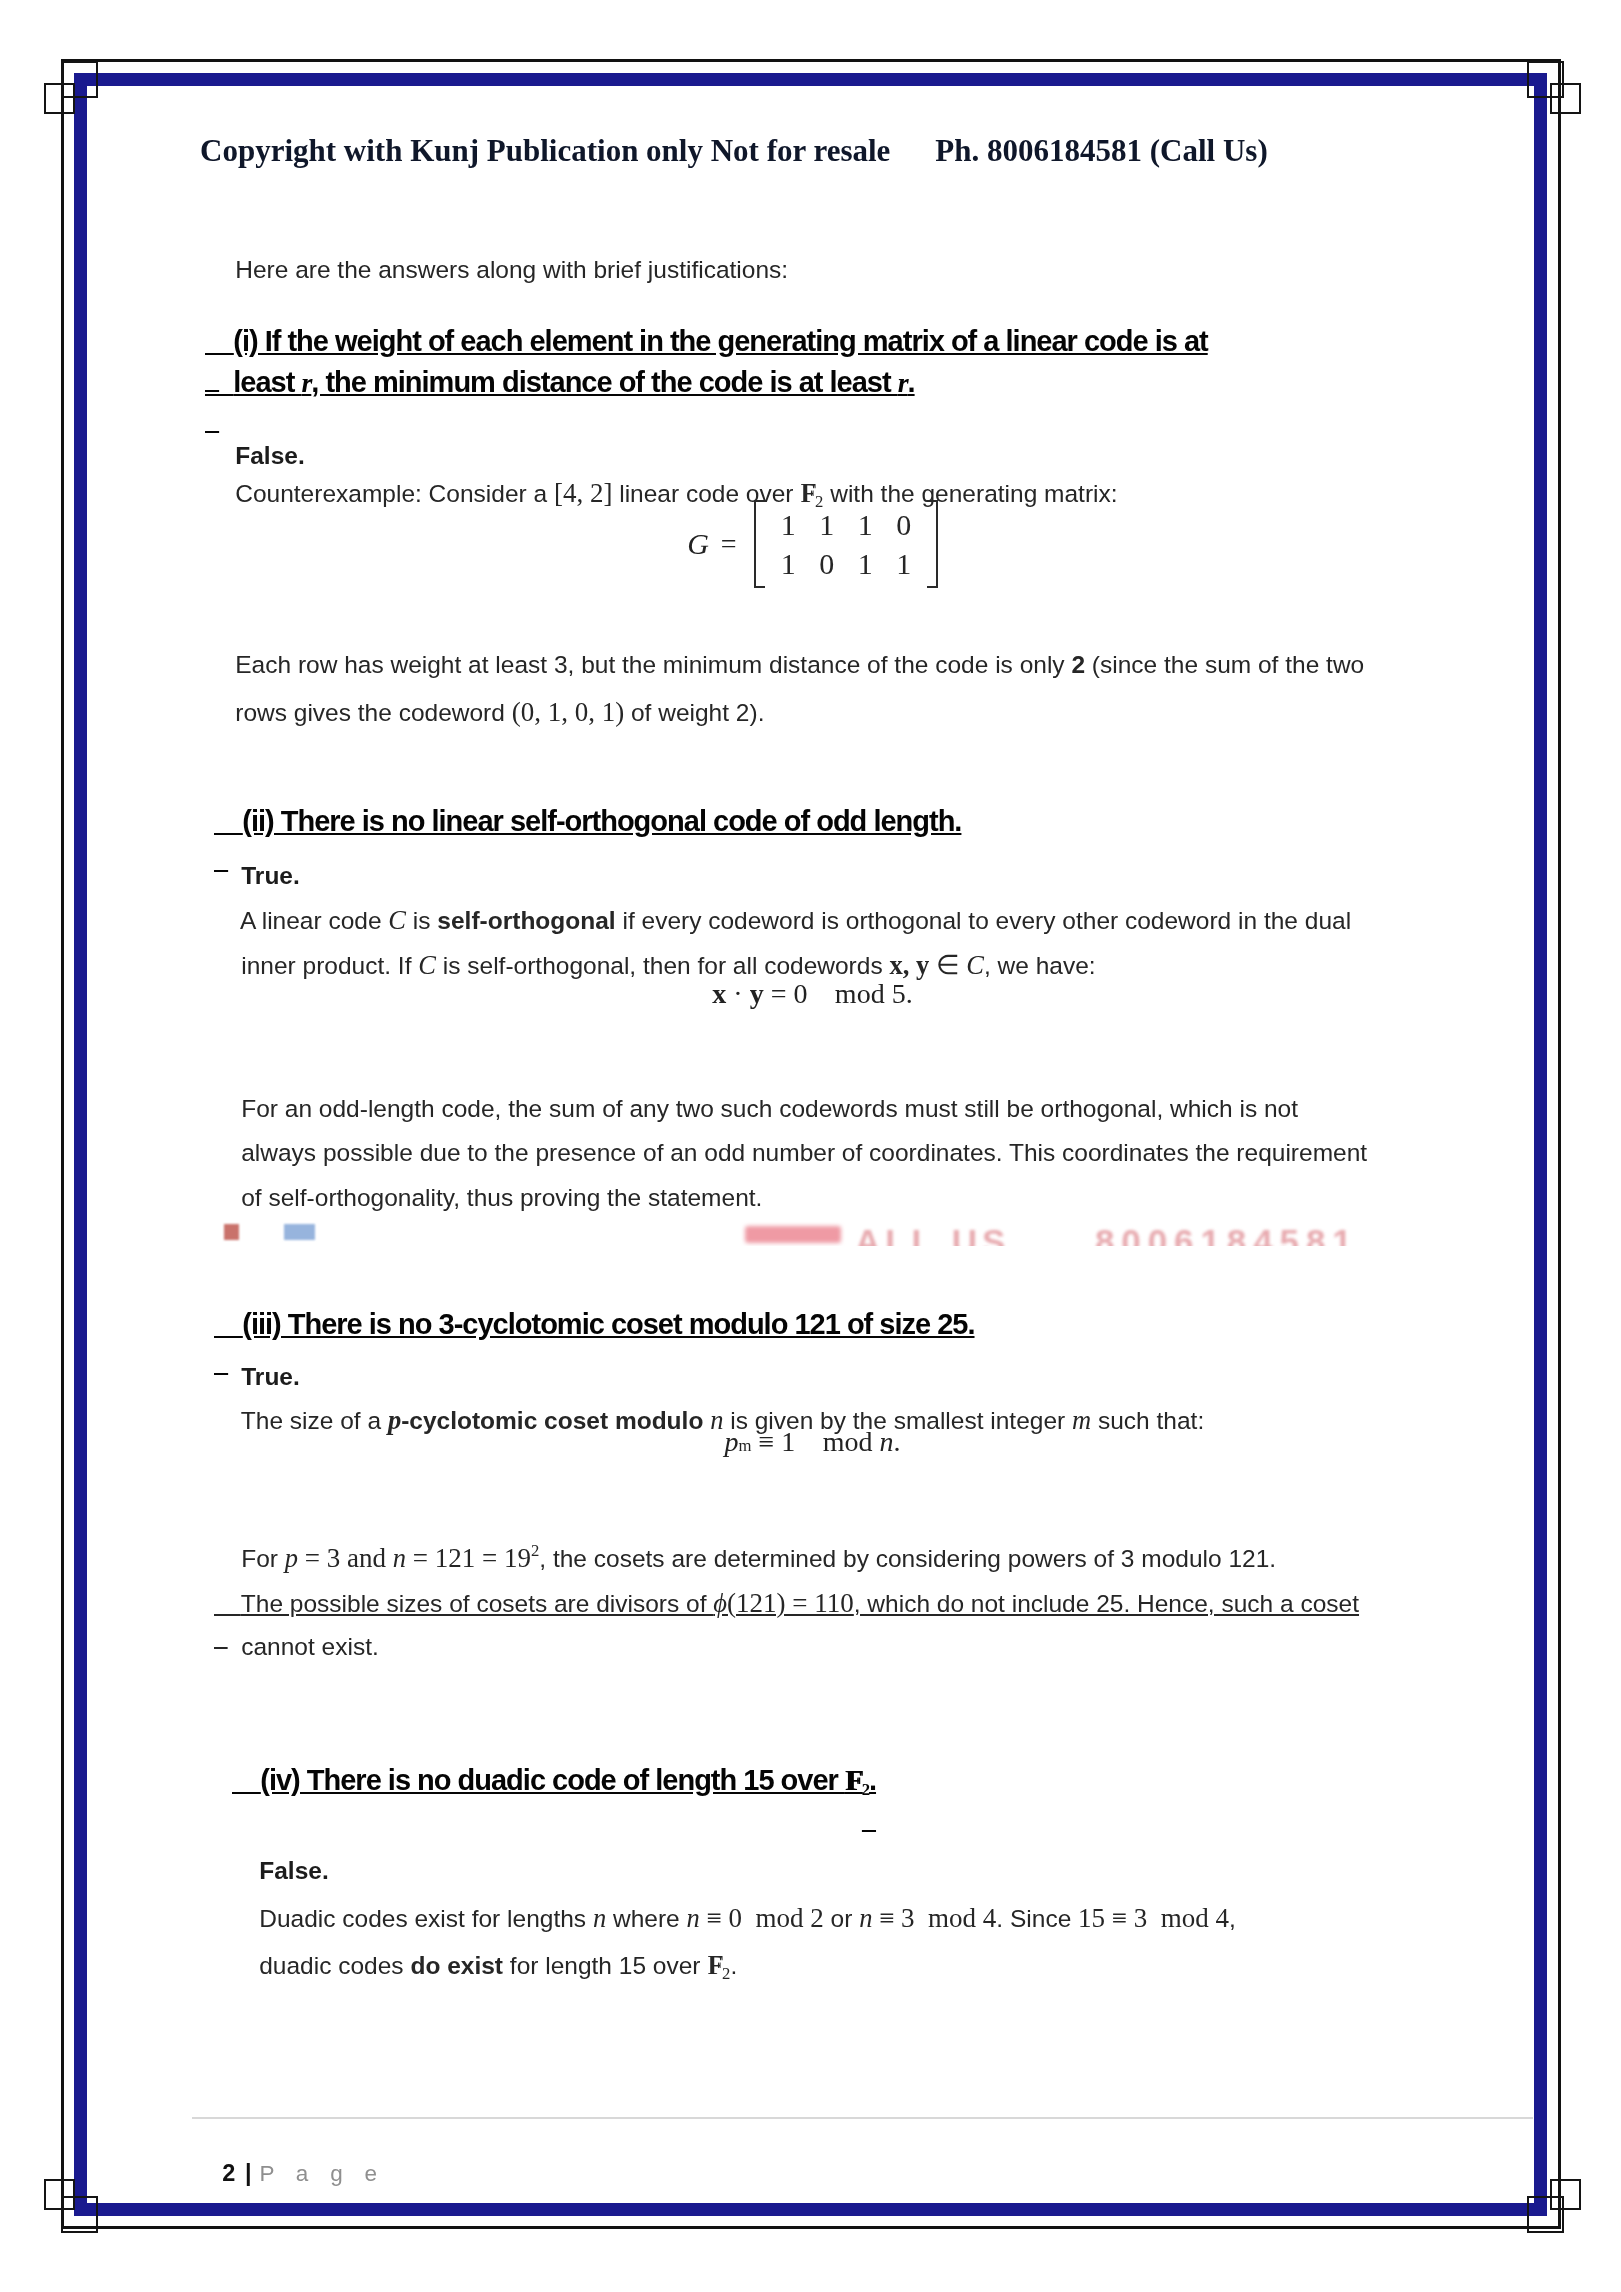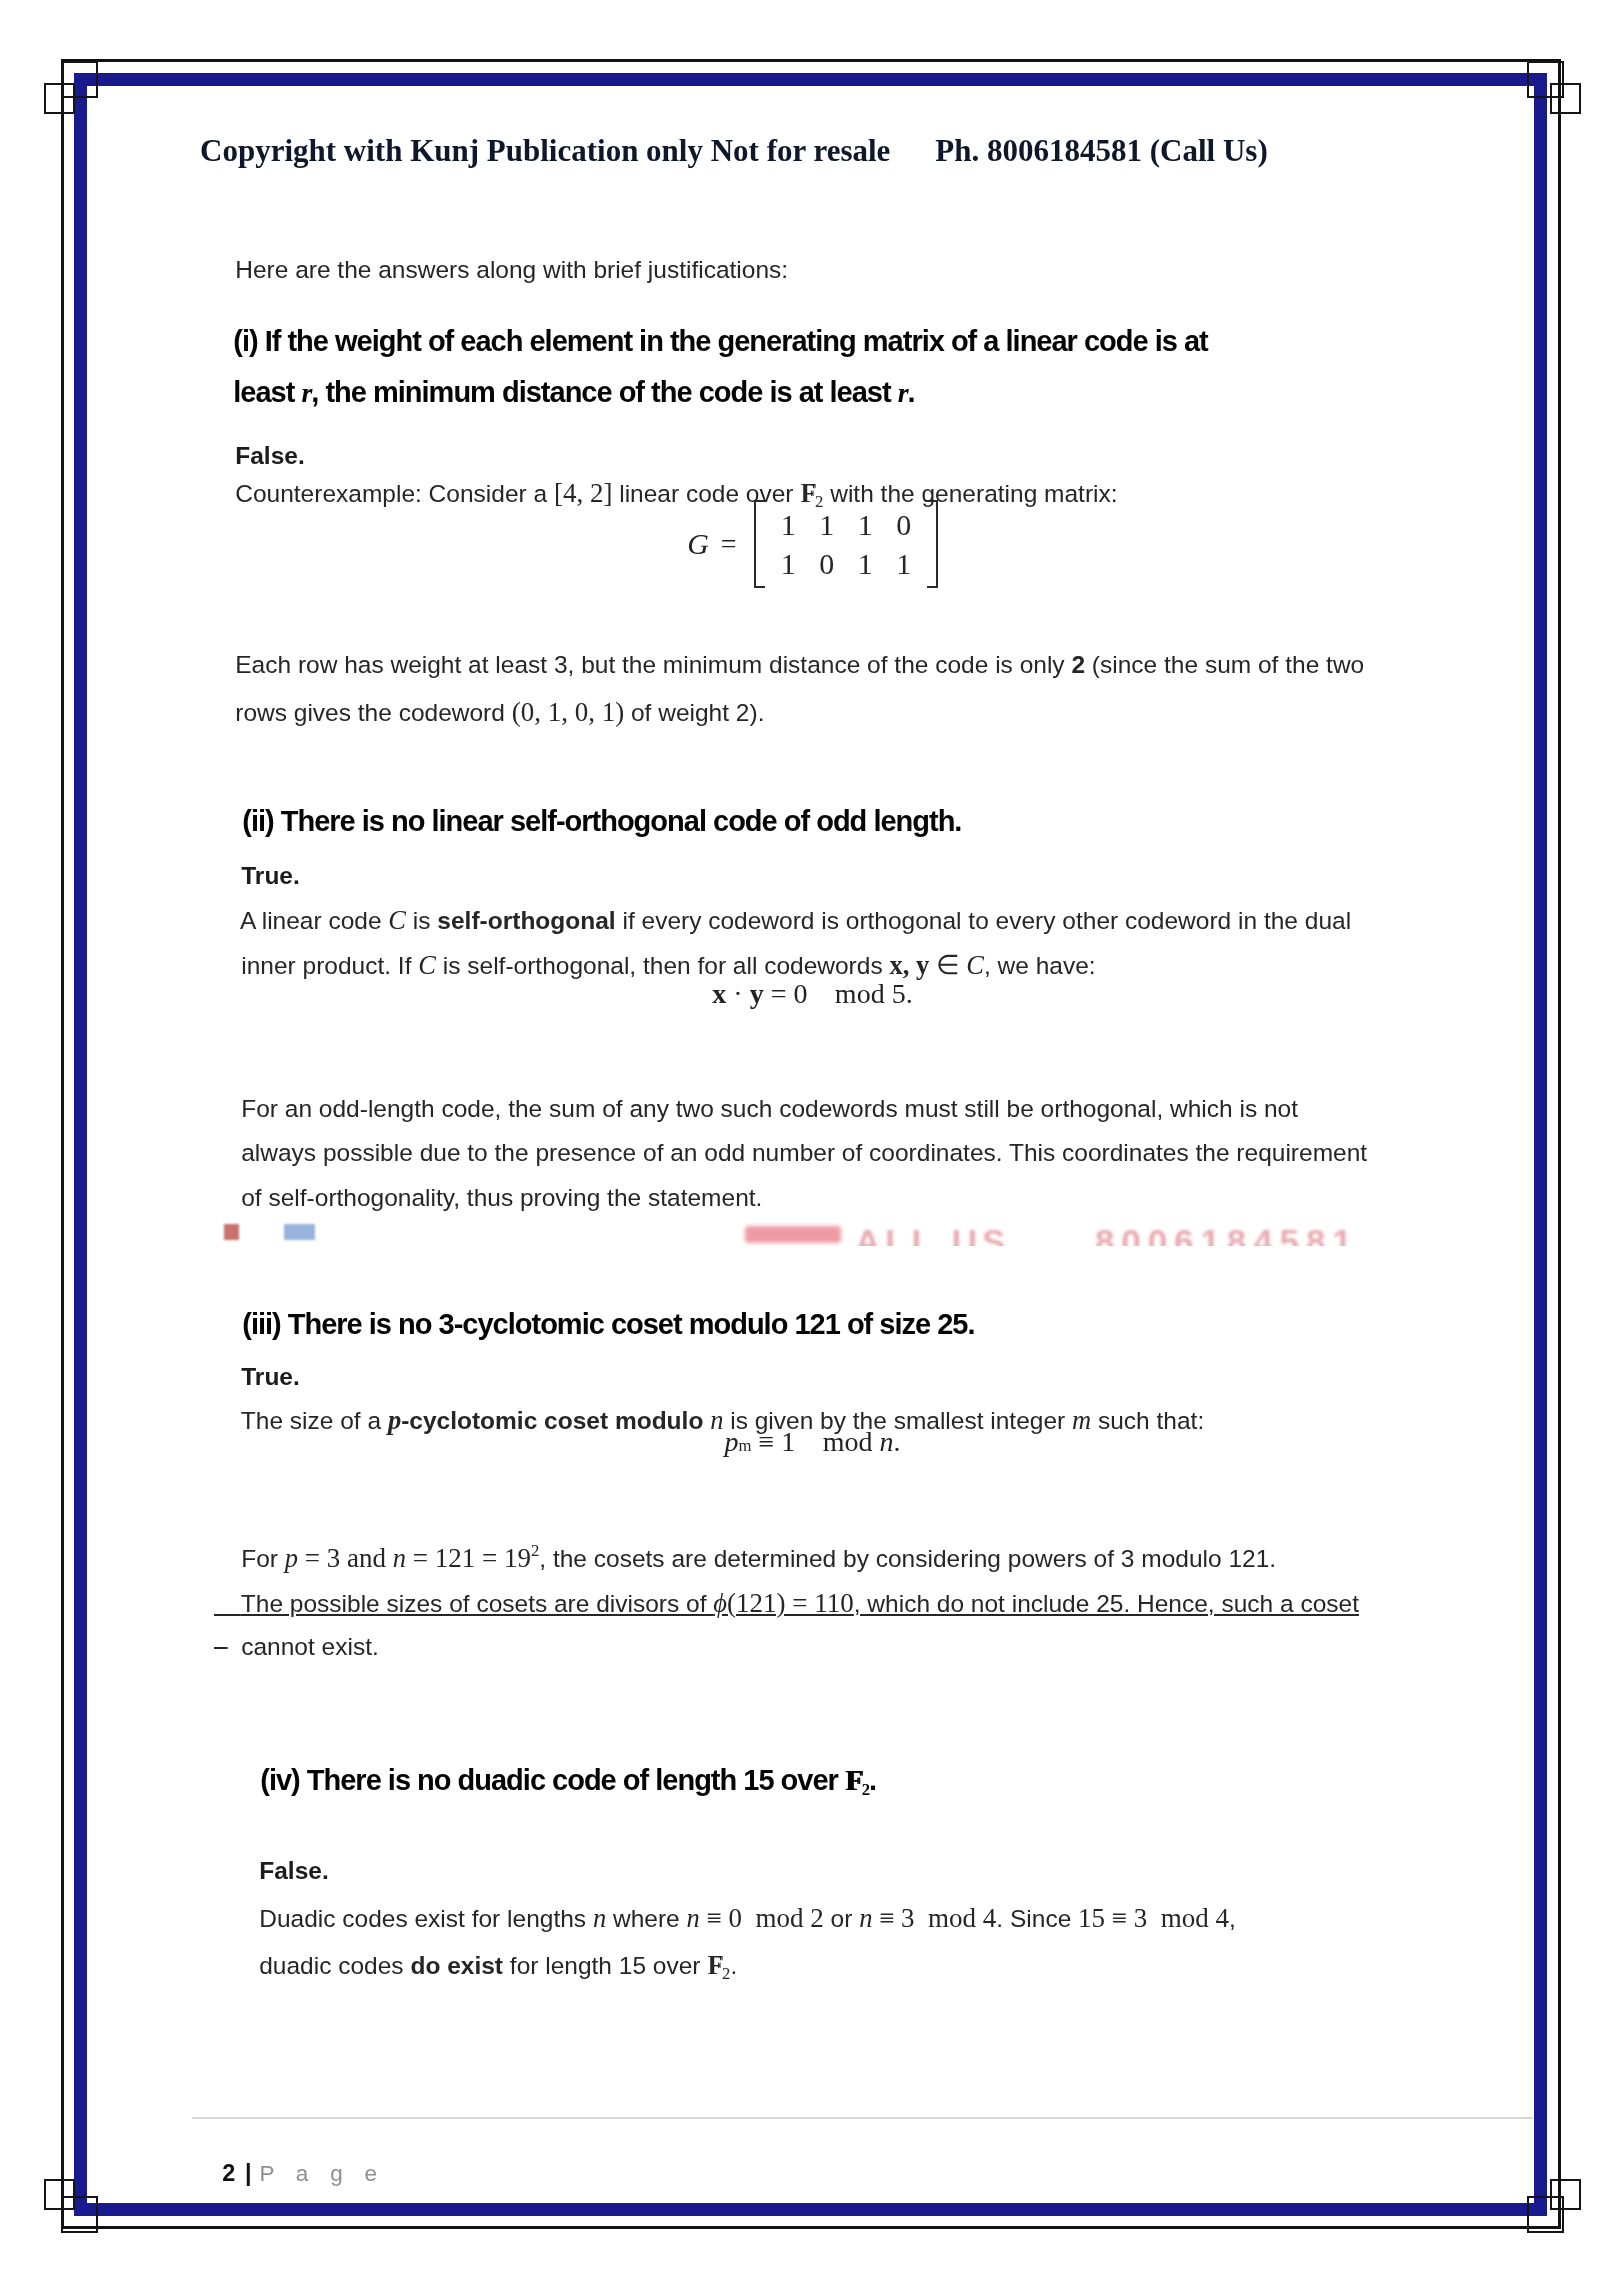--- a/index.html
+++ b/index.html
@@ -10,21 +10,21 @@
         border:3.9px solid #121212;}
   .border-blue{position:absolute;left:74px;top:73px;width:1447px;height:2117px;
         border:13.7px solid #1a1a8f;}
   .corner-sq{position:absolute;border:2.9px solid #141414;background:transparent;}
   
   .pink-header{position:absolute;left:200px;top:133px;display:flex;gap:45px;
         font-family:"Liberation Serif",serif;font-weight:bold;font-size:31px;
         color:#0f172a;white-space:pre;}
   
   .line{position:absolute;white-space:pre;font-size:24.5px;line-height:1.3;color:#262626;}
-  .heading{font-weight:bold;font-size:29px;letter-spacing:-1px;color:#050505;}
+  .heading{font-weight:bold;font-size:29px;letter-spacing:-1px;color:#050505;text-decoration:underline;}
   .verdict{font-weight:bold;color:#1c1c1c;}
   .b{font-weight:bold;}
   .mi{font-family:"Liberation Serif",serif;font-style:italic;font-size:26.5px;}
   .rm{font-family:"Liberation Serif",serif;font-size:27px;white-space:pre;}
   .mbf{font-family:"Liberation Serif",serif;font-weight:bold;font-size:26.5px;}
   .hr-it{font-family:"Liberation Serif",serif;font-style:italic;font-weight:bold;font-size:28px;}
   .bb{font-family:"Liberation Serif",serif;text-shadow:1.5px 0 currentColor;font-size:26.5px;}
   .heading .bb{font-size:29px;font-weight:bold;}
   .msub{font-family:"Liberation Serif",serif;font-size:16.7px;vertical-align:-4.9px;}
   .msup{font-family:"Liberation Serif",serif;font-size:16.7px;vertical-align:10.8px;}
@@ -83,21 +83,21 @@
     <span>Ph. 8006184581 (Call Us)</span>
   </div>
 
   <div class="line" style="left:208px;top:222px;">
     <span>Here are the answers along with brief justifications:</span>
   </div>
 
   <div class="line heading" style="left:205px;top:285px;">
     <span>(i) If the weight of each element in the generating matrix of a linear code is at</span>
   </div>
-  <div class="line heading" style="left:205px;top:336px;">
+  <div class="line heading" style="left:205px;top:326px;">
     <span>least </span><span class="hr-it">r</span><span>, the minimum distance of the code is at least </span><span class="hr-it">r</span><span>.</span>
   </div>
   <div class="line verdict" style="left:208px;top:408px;">
     <span>False.</span>
   </div>
   <div class="line" style="left:208px;top:444px;">
     <span>Counterexample: Consider a </span><span class="rm">[4, 2]</span><span> linear code over </span><span class="bb">F</span><span class="msub">2</span><span> with the generating matrix:</span>
   </div>
 
   <div class="matrix-wrap">

